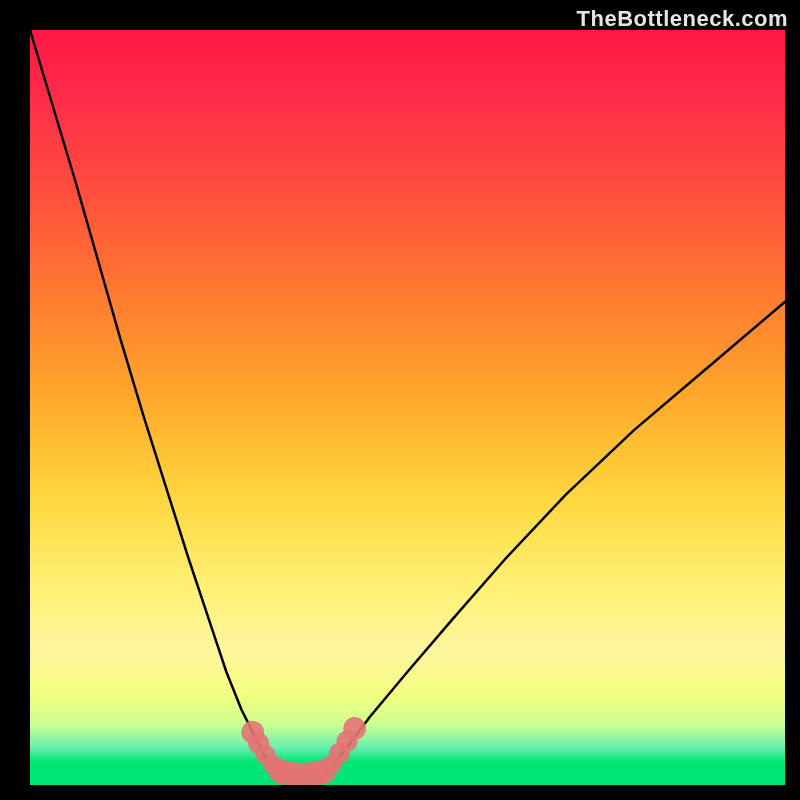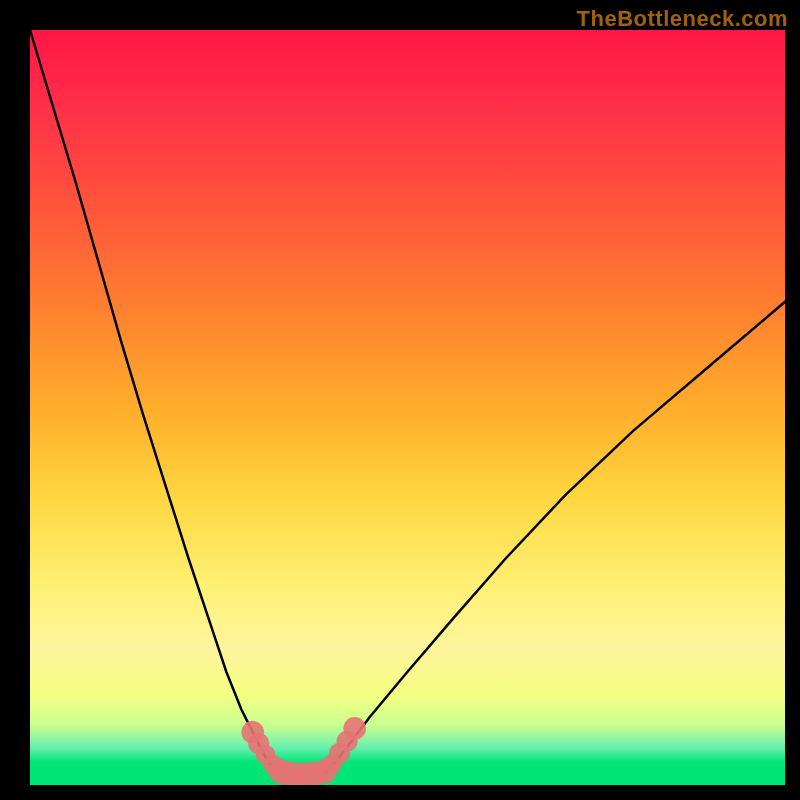--- a/index.html
+++ b/index.html
@@ -8,21 +8,21 @@
     height: 800px;
     background: #000;
     position: relative;
     font-family: Arial, Helvetica, sans-serif;
     overflow: hidden;
   }
   .watermark {
     position: absolute;
     top: 6px;
     right: 12px;
-    color: #a16207;
+    color: #e5e5e5;
     font-size: 22px;
     font-weight: 600;
     letter-spacing: 0.5px;
     z-index: 10;
     text-align: center;
   }
   .plot {
     position: absolute;
     left: 30px;
     top: 30px;

